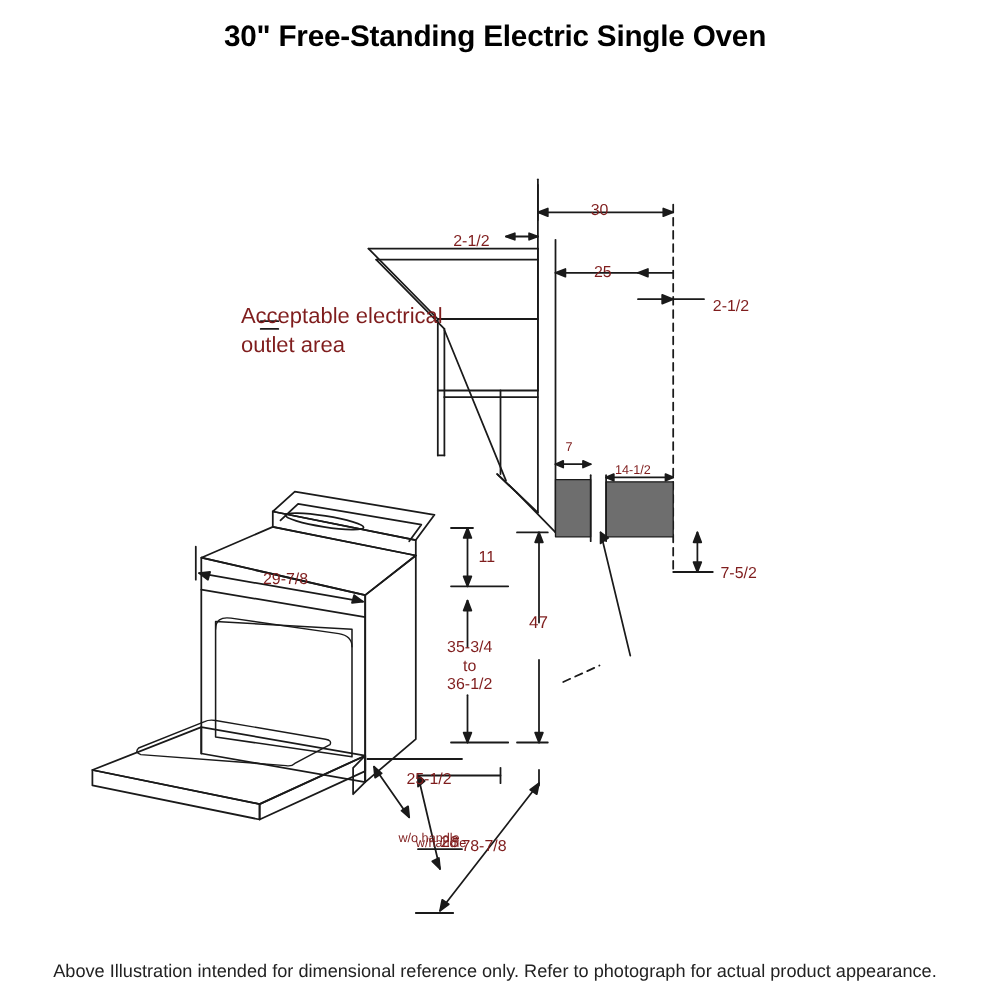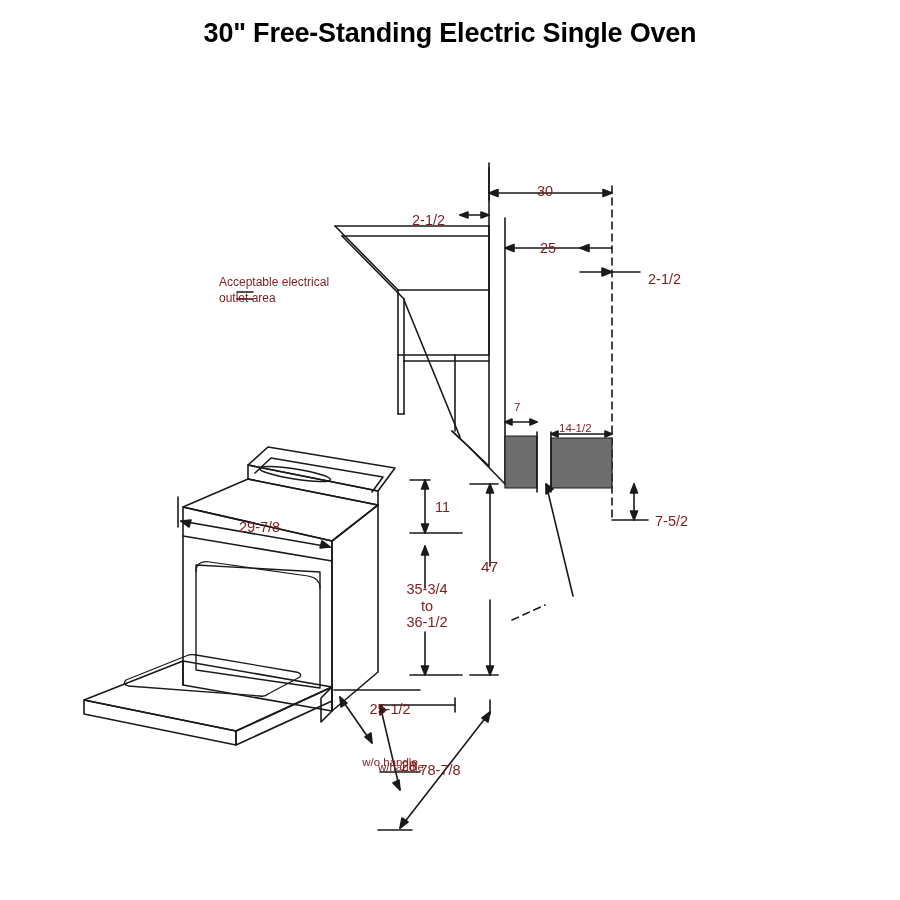--- a/index.html
+++ b/index.html
@@ -51,21 +51,21 @@
     position: absolute;
     font-size: 14.5px;
     color: #7f1d1d;
     white-space: pre;
     line-height: 1.15;
   }
   .lbl.big { font-size: 15.5px; }
   .lbl.sm { font-size: 11.5px; }
   .lbl.ctr { text-align: center; }
   .lbl.note { font-size: 13.5px; line-height: 1.35; }
-  .lbl.callout { font-size: 12px; line-height: 1.3; }
+  .lbl.callout { font-size: 20px; line-height: 1.3; }
 </style>
 </head>
 <body>
 
 <div id="stage">
 
   <div class="title">30" Free-Standing Electric Single Oven</div>
 
   <svg id="art" viewBox="0 0 900 900">
     <g fill="none" stroke="#1a1a1a" stroke-width="1.6" stroke-linecap="round" stroke-linejoin="round">
@@ -226,13 +226,14 @@
 
   <div class="lbl ctr" style="left:358px; top:701px; width:64px;">25-1/2</div>
   <div class="lbl sm ctr" style="left:352px; top:718px; width:76px;margin-top:38px;">w/o handle</div>
   <div class="lbl ctr" style="left:392px; top:744px; width:34px;margin-top:14px;">28</div>
   <div class="lbl sm ctr" style="left:370px; top:761px; width:62px;">w/handle</div>
   <div class="lbl ctr" style="left:403px; top:762px; width:74px;">78-7/8</div>
 
   <div class="lbl callout" style="left:219px; top:275px;">Acceptable electrical
 outlet area</div>
 
+  <div class="footnote">Above Illustration intended for dimensional reference only. Refer to photograph for actual product appearance.</div>
 </div>
 
 </body></html>

